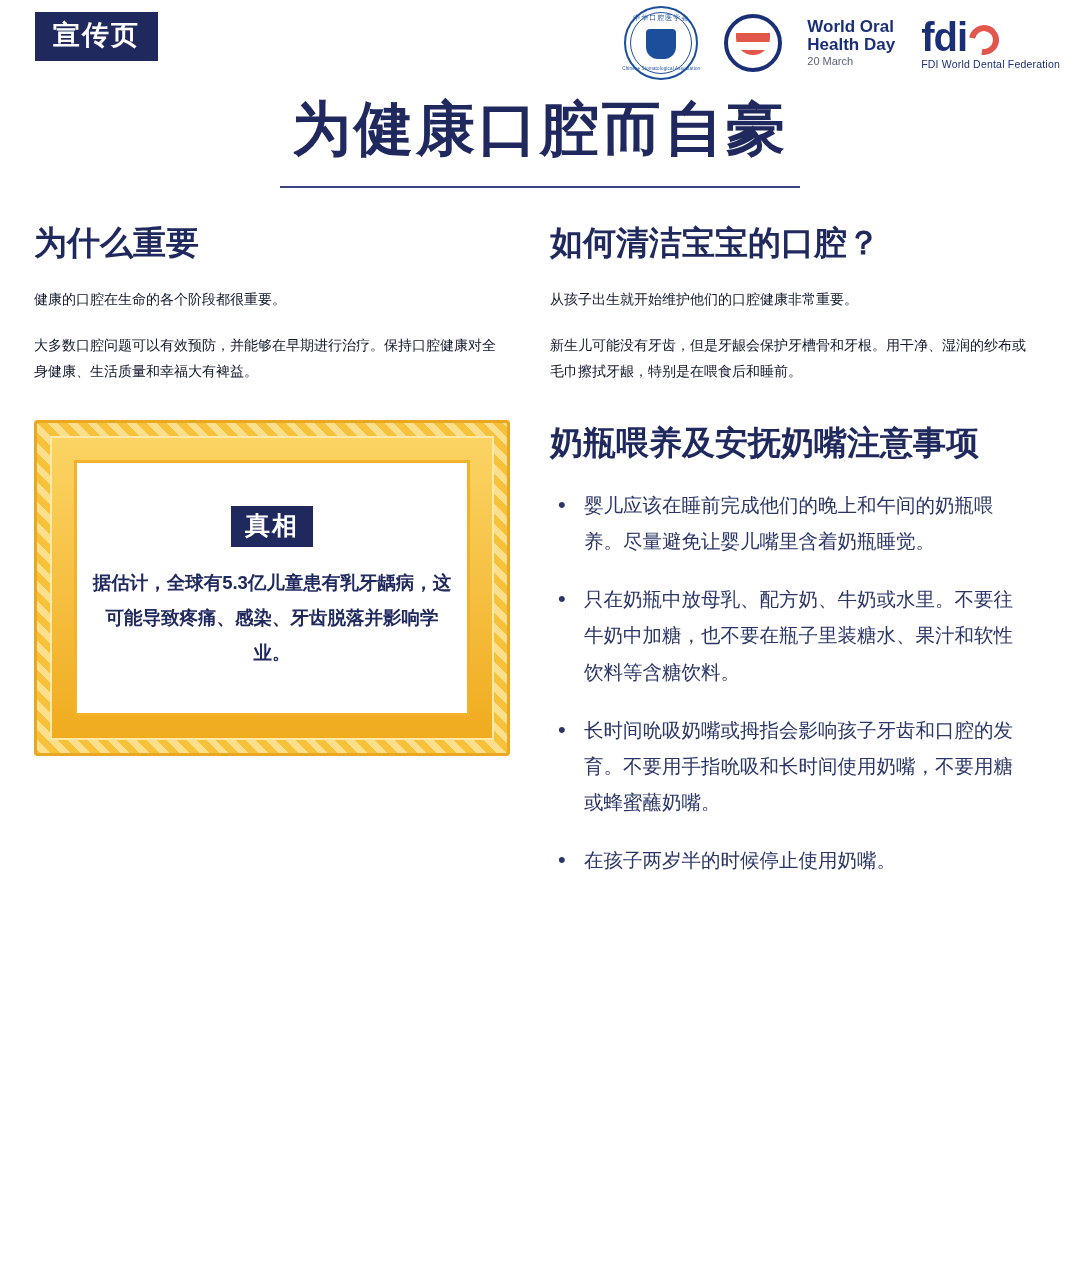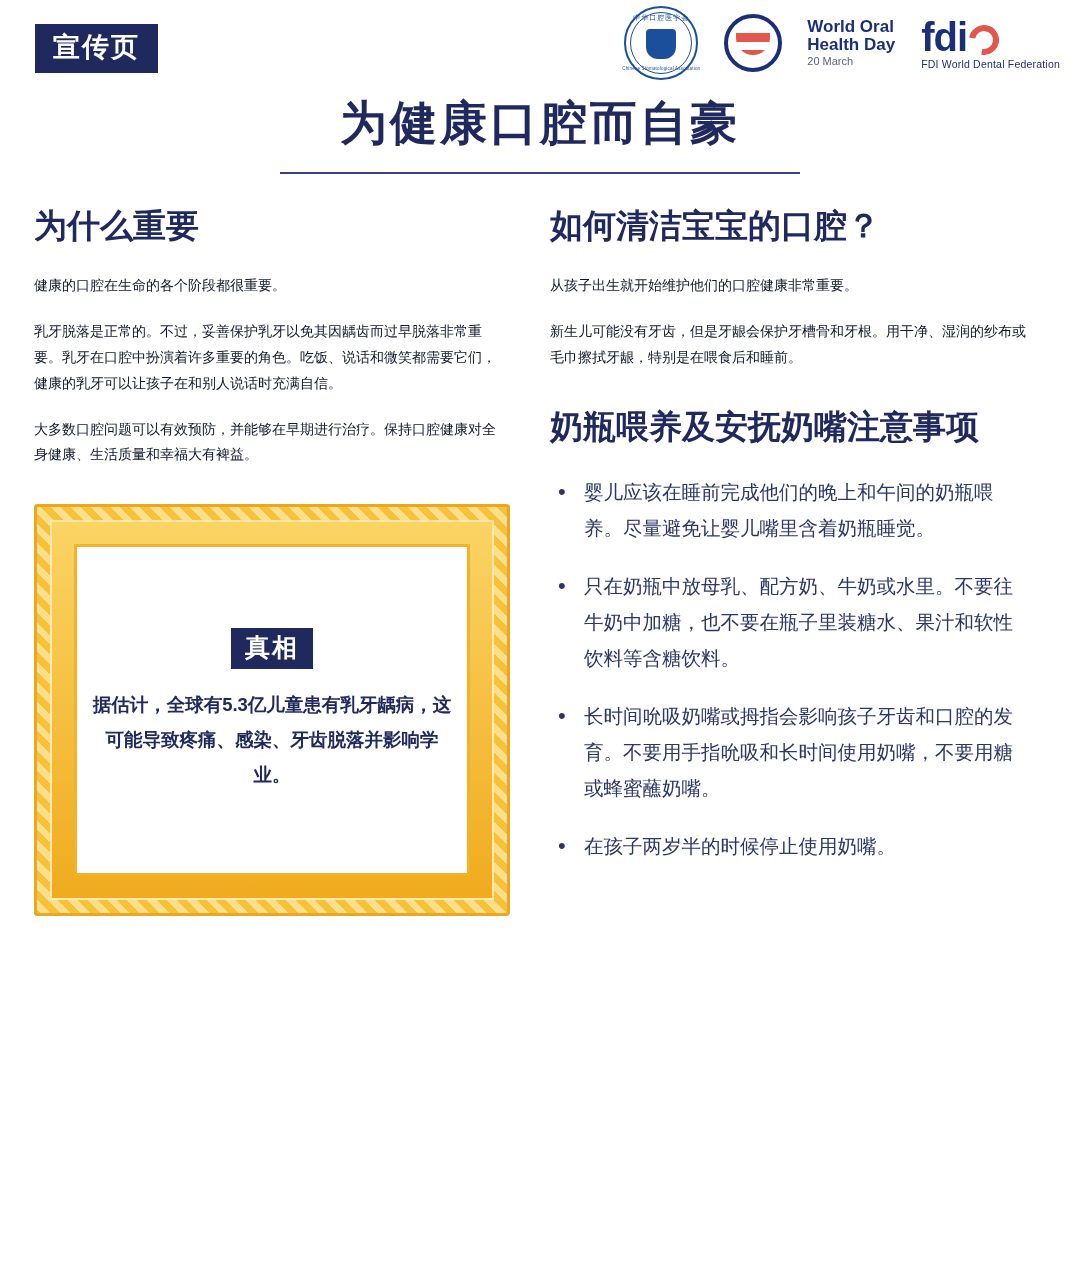--- a/index.html
+++ b/index.html
@@ -19,21 +19,21 @@
 
   
   .header {
     position: relative;
     height: 86px;
     display: flex;
     align-items: flex-start;
   }
   .badge {
     margin-left: 35px;
-    margin-top: 24px;
+    margin-top: 12px;
     background: #20295e;
     color: #ffffff;
     font-size: 27px;
     font-weight: bold;
     letter-spacing: 2px;
     padding: 10px 18px 12px 18px;
     line-height: 1;
   }
   .logos {
     position: absolute;
@@ -151,21 +151,21 @@
     font-size: 10.5px;
     font-weight: normal;
     color: #1b2f77;
     margin-top: 2px;
     letter-spacing: .2px;
   }
 
   
   .title-block { text-align: center; margin-top: 10px; }
   .title-main {
-    font-size: 47px;
+    font-size: 59px;
     font-weight: bold;
     color: #20295e;
     letter-spacing: 3px;
     line-height: 1.15;
   }
   .title-sub {
     font-size: 42px;
     font-weight: bold;
     color: #f5a623;
     letter-spacing: 2px;
@@ -186,21 +186,20 @@
   }
   .col { width: 480px; }
   .col-left { width: 470px; }
 
   h2.section {
     font-size: 33px;
     font-weight: bold;
     color: #20295e;
     margin: 0 0 22px 0;
     line-height: 1.3;
-    font-family: Liberation Mono, monospace;
   }
   h2.section.tight { margin-top: 38px; }
 
   p.body {
     font-size: 14px;
     line-height: 1.85;
     color: #0f172a;
     margin: 0 0 20px 0;
   }
 
@@ -223,21 +222,21 @@
     left: 8px;
     top: -2px;
     font-size: 22px;
     color: #2b3566;
   }
 
   
   .fact-wrap {
     margin-top: 36px;
     width: 476px;
-    height: 412px;
+    height: 336px;
     position: relative;
   }
   .frame-outer {
     position: absolute;
     inset: 0;
     background:
       repeating-linear-gradient(45deg, #f7c13a 0 7px, #fcdf8c 7px 14px);
     border-radius: 4px;
     box-shadow: inset 0 0 0 3px #e9a81f;
   }
@@ -314,21 +313,20 @@
 <div class="title-block">
   <div class="title-main">为健康口腔而自豪</div>
   <div class="rule"></div>
 </div>
 
 <div class="columns">
 
   <div class="col col-left">
     <h2 class="section">为什么重要</h2>
     <p class="body">健康的口腔在生命的各个阶段都很重要。</p>
-    <p class="body">乳牙脱落是正常的。不过，妥善保护乳牙以免其因龋齿而过早脱落非常重要。乳牙在口腔中扮演着许多重要的角色。吃饭、说话和微笑都需要它们，健康的乳牙可以让孩子在和别人说话时充满自信。</p>
     <p class="body">大多数口腔问题可以有效预防，并能够在早期进行治疗。保持口腔健康对全身健康、生活质量和幸福大有裨益。</p>
 
     <div class="fact-wrap">
       <div class="frame-outer"></div>
       <div class="frame-mid"></div>
       <div class="frame-inner">
         <div class="fact-tag">真相</div>
         <div class="fact-text">据估计，全球有5.3亿儿童患有乳牙龋病，这可能导致疼痛、感染、牙齿脱落并影响学业。</div>
       </div>
     </div>

